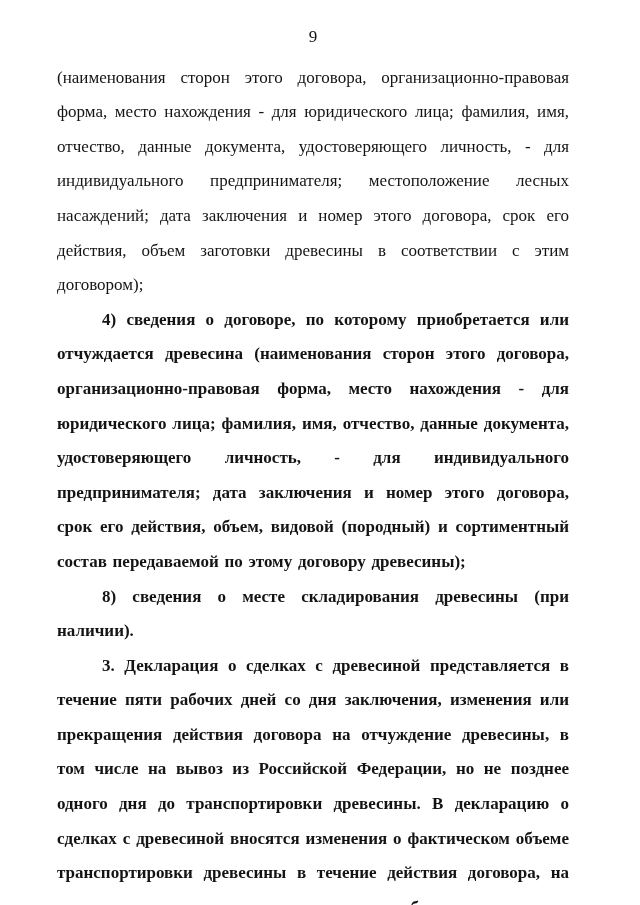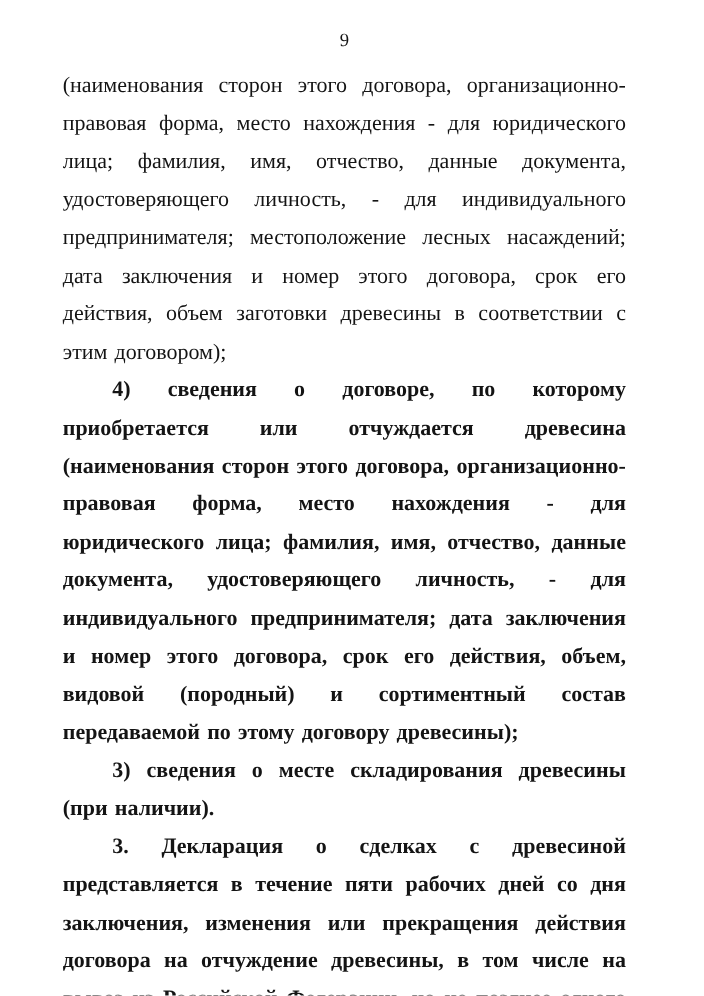--- a/index.html
+++ b/index.html
@@ -22,35 +22,35 @@
     background: #ffffff;
   }
   .page-number {
     text-align: center;
     font-size: 17px;
     line-height: 34.6px;
     margin: 0 0 6px 0;
   }
   .body-text p {
     margin: 0;
-    font-size: 20px;
+    font-size: 17px;
     line-height: 34.6px;
     text-align: justify;
     word-spacing: 1.5px;
   }
   .body-text p.indent {
     text-indent: 45px;
     font-weight: bold;
   }
 </style>
 </head>
 <body>
 
 <div class="page">
   <div class="page-number">9</div>
 
   <div class="body-text">
     <p class="para">(наименования сторон этого договора, организационно-правовая форма, место нахождения - для юридического лица; фамилия, имя, отчество, данные документа, удостоверяющего личность, - для индивидуального предпринимателя; местоположение лесных насаждений; дата заключения и номер этого договора, срок его действия, объем заготовки древесины в соответствии с этим договором);</p>
     <p class="para indent">4) сведения о договоре, по которому приобретается или отчуждается древесина (наименования сторон этого договора, организационно-правовая форма, место нахождения - для юридического лица; фамилия, имя, отчество, данные документа, удостоверяющего личность, - для индивидуального предпринимателя; дата заключения и номер этого договора, срок его действия, объем, видовой (породный) и сортиментный состав передаваемой по этому договору древесины);</p>
-    <p class="para indent">3) сведения о месте складирования древесины (при наличии).</p>
+    <p class="para indent">8) сведения о месте складирования древесины (при наличии).</p>
     <p class="para indent">3. Декларация о сделках с древесиной представляется в течение пяти рабочих дней со дня заключения, изменения или прекращения действия договора на отчуждение древесины, в том числе на вывоз из Российской Федерации, но не позднее одного дня до транспортировки древесины. В декларацию о сделках с древесиной вносятся изменения о фактическом объеме транспортировки древесины в течение действия договора, на основании которого указанная декларация была подана, но не реже одного</p>
   </div>
 </div>
 
 </body></html>

